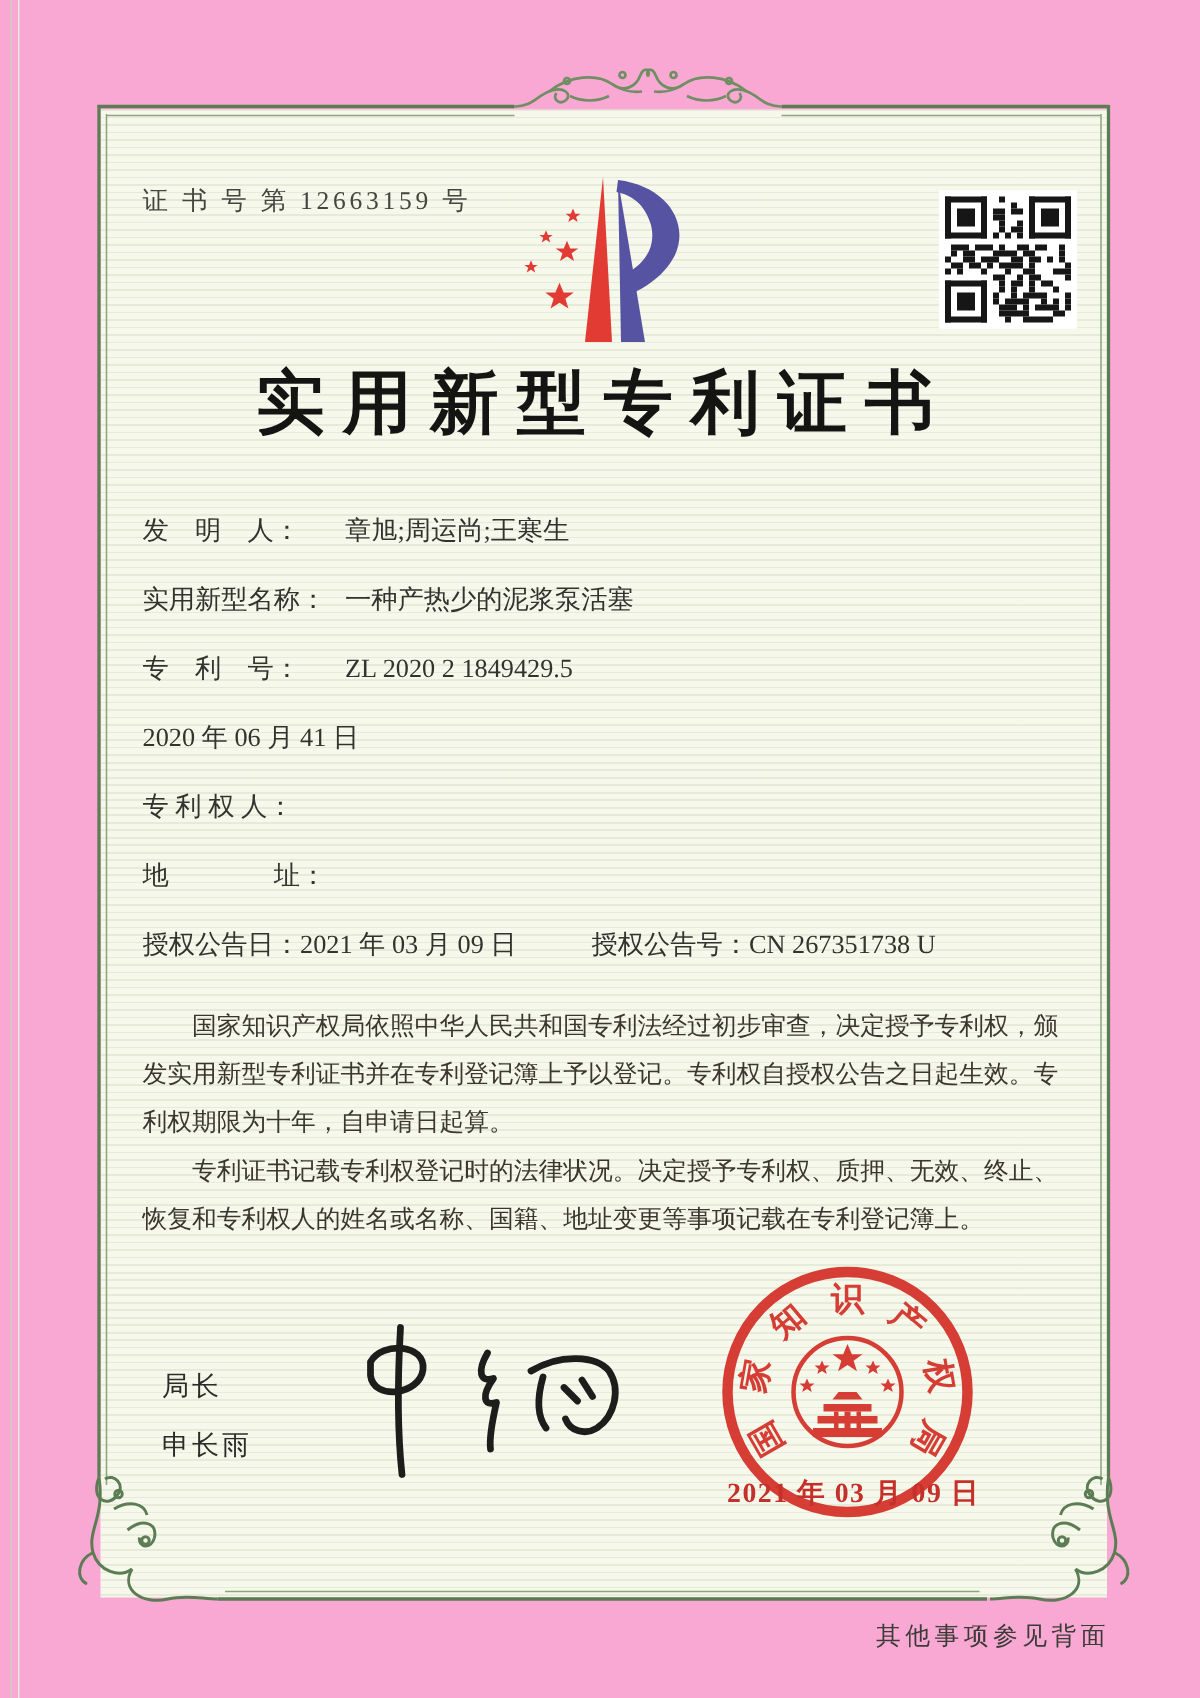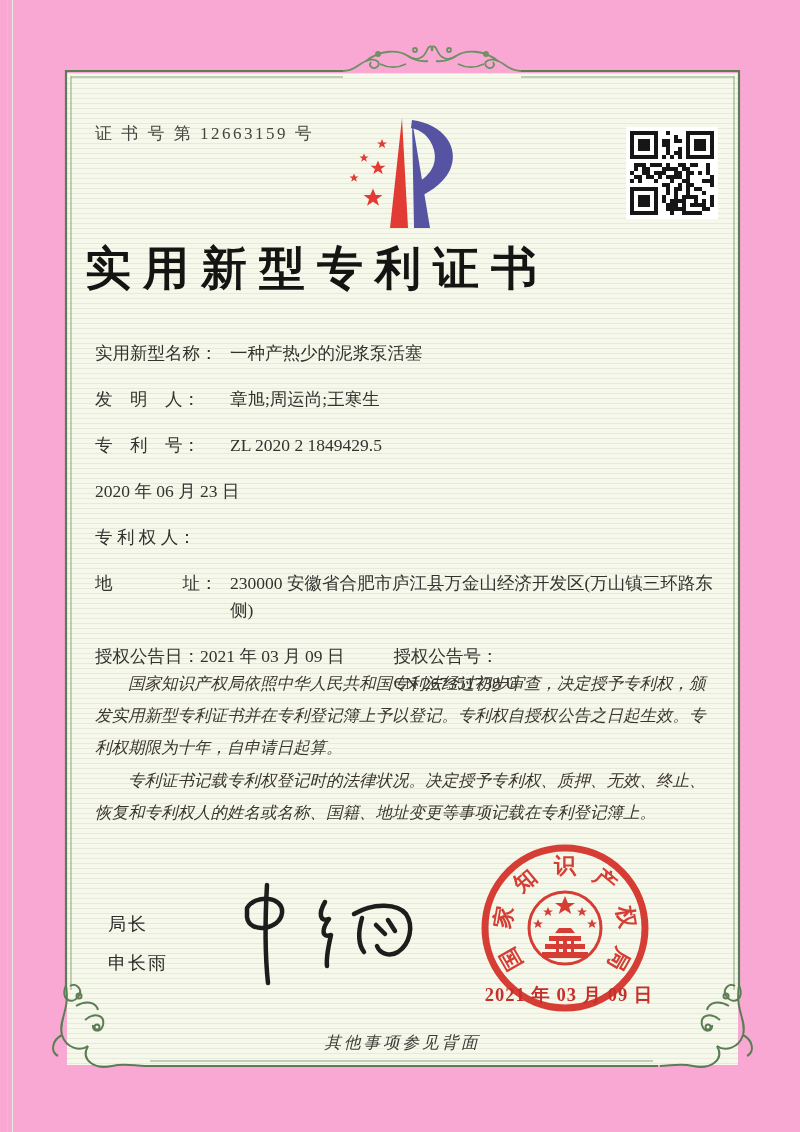--- a/index.html
+++ b/index.html
@@ -21,54 +21,54 @@
       transparent 1px, transparent 5px);
   }
   .frame-svg{position:absolute;left:0;top:0;}
   .cert-no{
     position:absolute;left:95px;top:122px;font-size:17px;
     letter-spacing:2.5px;color:#45443f;
   }
   .logo{position:absolute;left:332px;top:108px;}
   .qr{position:absolute;left:626px;top:127px;background:#fff;}
   .title{
-    position:absolute;left:65px;top:238px;width:675px;
-    font-size:46px;font-weight:bold;letter-spacing:12px;color:#141412;padding-left:20px;
+    position:absolute;left:65px;top:238px;width:675px;text-align:center;
+    font-size:46px;font-weight:bold;letter-spacing:12px;color:#141412;
   }
   .fields{position:absolute;left:95px;top:340px;width:620px;font-size:17.5px;}
   .frow{display:flex;margin-bottom:19px;line-height:27px;}
   .frow .lbl{width:135px;flex:none;white-space:pre;}
   .frow .val{flex:1;}
-  .grant-row{display:flex;line-height:27px;margin-top:2px;gap:11px;}
+  .grant-row{display:flex;line-height:27px;margin-top:2px;}
   .grant-row .pair{display:flex;white-space:pre;}
-  .grant-row .pair2{margin-left:38px;flex-direction:column;}
+  .grant-row .pair2{margin-left:50px;}
   .paras{
     position:absolute;left:95px;top:668px;width:620px;
-    font-size:16.5px;line-height:1.95;color:#3b362e;font-style:italic;
+    font-size:16.5px;line-height:1.95;color:#3b362e;
   }
   .paras p{margin:0;text-indent:2em;}
   .signatory{
     position:absolute;left:108px;top:912px;
     font-family:Liberation Serif, serif;
     font-size:18px;color:#2b2b28;
   }
   .signatory div{margin-bottom:15px;letter-spacing:2px;}
   .signature{position:absolute;left:222px;top:880px;}
   .seal{position:absolute;left:468px;top:833px;opacity:.95;}
   .seal-date{
     position:absolute;left:474px;top:982px;width:190px;text-align:center;
     color:#c6302a;font-size:18.5px;font-weight:bold;letter-spacing:1px;
   }
   .footer-page{
     position:absolute;left:65px;top:1032px;width:675px;text-align:center;
     font-size:15px;letter-spacing:2px;color:#2f2f2b;
   }
   .footer-note{
-    position:absolute;left:65px;top:1032px;width:675px;text-align:center;
-    font-size:16.5px;font-style:italic;color:#3b3b35;letter-spacing:3px;
+    position:absolute;left:65px;top:1080px;width:675px;text-align:right;
+    font-size:16.5px;color:#3b3b35;letter-spacing:3px;
   }
 </style>
 </head>
 <body>
 
 <div class="page">
 
   <div class="page-edge"></div>
   <div class="inner-bg"></div>
 
@@ -270,40 +270,39 @@
         <rect x="4" y="60" width="4" height="28"></rect>
         <rect x="28" y="60" width="4" height="28"></rect>
         <rect x="12" y="68" width="12" height="12"></rect>
       </g>
   </svg>
 
   <div class="title">实用新型专利证书</div>
 
   <div class="fields">
     <div class="frow">
+      <span class="lbl">发　明　人：</span>
+      <span class="val">章旭;周运尚;王寒生</span>
+    </div>
+    <div class="frow">
       <span class="lbl">实用新型名称：</span>
       <span class="val">一种产热少的泥浆泵活塞</span>
     </div>
     <div class="frow">
-      <span class="lbl">发　明　人：</span>
-      <span class="val">章旭;周运尚;王寒生</span>
-    </div>
-    <div class="frow">
       <span class="lbl">专　利　号：</span>
       <span class="val">ZL 2020 2 1849429.5</span>
     </div>
     <div class="frow">
-      <span class="val">2020 年 06 月 23 日</span>
+      <span class="val">2020 年 06 月 41 日</span>
     </div>
     <div class="frow">
       <span class="lbl">专 利 权 人：</span>
     </div>
     <div class="frow">
       <span class="lbl">地　　　　址：</span>
-      <span class="val">230000 安徽省合肥市庐江县万金山经济开发区(万山镇三环路东侧)</span>
     </div>
     <div class="grant-row">
       <span class="pair"><span>授权公告日：</span><span>2021 年 03 月 09 日</span></span>
       <span class="pair pair2"><span>授权公告号：</span><span>CN 267351738 U</span></span>
     </div>
   </div>
 
   <div class="paras">
     <p>国家知识产权局依照中华人民共和国专利法经过初步审查，决定授予专利权，颁发实用新型专利证书并在专利登记簿上予以登记。专利权自授权公告之日起生效。专利权期限为十年，自申请日起算。</p>
     <p>专利证书记载专利权登记时的法律状况。决定授予专利权、质押、无效、终止、恢复和专利权人的姓名或名称、国籍、地址变更等事项记载在专利登记簿上。</p>

